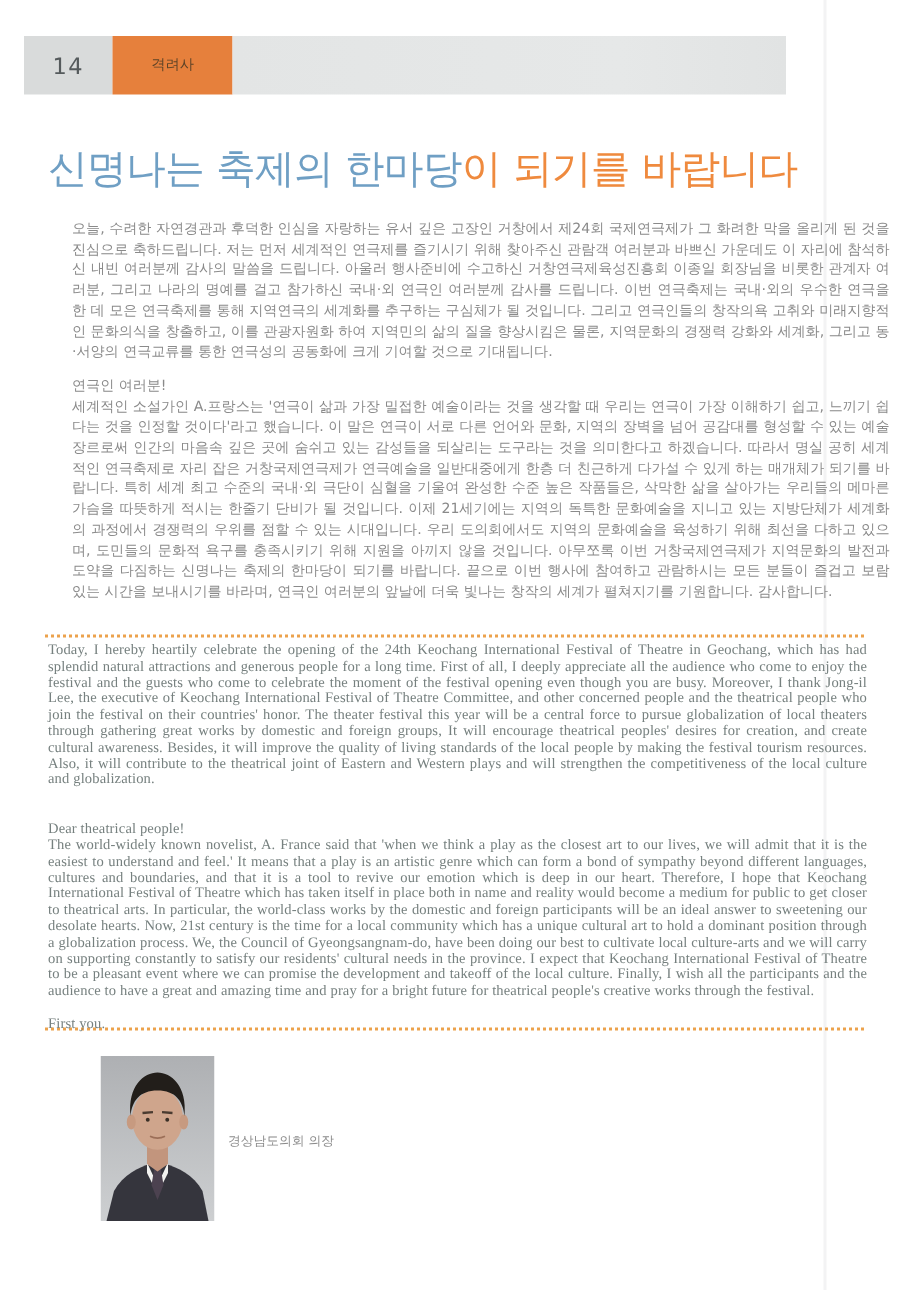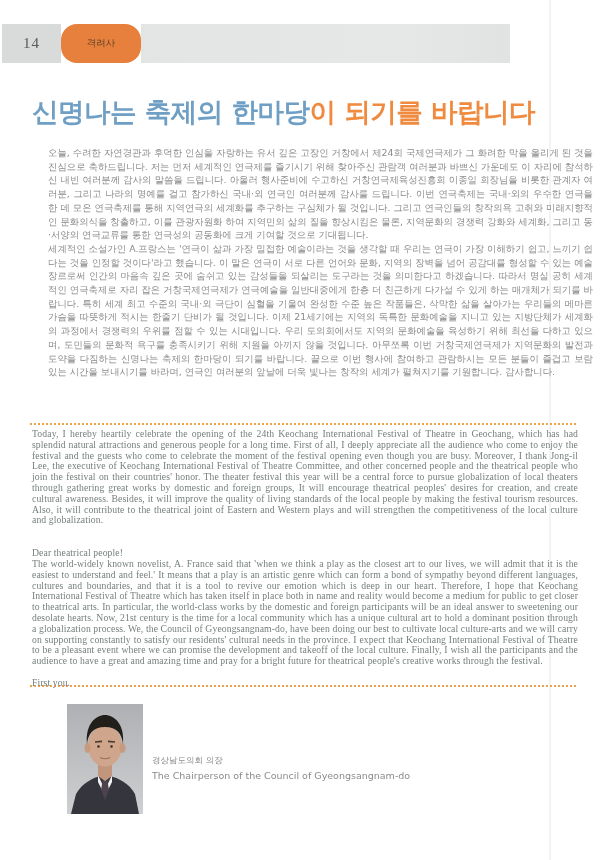--- a/index.html
+++ b/index.html
@@ -5,34 +5,34 @@
   html,body { margin:0; padding:0; background:#ffffff; }
   .page {
     position:relative; width:608px; height:860px; background:#ffffff;
     overflow:hidden; font-family:"DejaVu Sans","Liberation Sans",sans-serif;
   }
   
   .scan-line { position:absolute; left:549px; top:0; width:2px; height:100%;
     background:rgba(170,172,174,0.14); }
 
   
-  .header-band { position:absolute; left:2px; top:24px; width:508px; height:39px;
-    display:flex; align-items:stretch;font-family:Liberation Serif, serif; }
+  .header-band { position:absolute; left:16px; top:24px; width:508px; height:39px;
+    display:flex; align-items:stretch; }
   .hdr-num { width:59px; background:#d9dbdb; display:flex; align-items:center;
     justify-content:center; font-size:15px; color:#555a5c; letter-spacing:1px; }
   .hdr-kr { width:80px; background:#e6803c; display:flex; align-items:center;
-    justify-content:center; font-size:9.5px; color:#5e4327;border-radius:16px; }
+    justify-content:center; font-size:9.5px; color:#5e4327; }
   .hdr-en { width:184px; background:#f3b950; display:flex; align-items:center;
     justify-content:center; font-size:11px; color:#eeece7; letter-spacing:0.4px; }
   .hdr-rest { flex:1; background:#e3e5e5;
     background:linear-gradient(90deg,#e3e5e5 0%,#e6e8e8 70%,#e1e3e3 100%); }
 
   
   .page-title { position:absolute; left:32px; top:94px; width:560px;
-    font-size:26.5px; font-weight:700; letter-spacing:-0.5px; white-space:nowrap; }
+    font-size:26.5px; font-weight:400; letter-spacing:-0.5px; white-space:nowrap; }
   .title-blue   { color:#6f9fc4; }
   .title-orange { color:#ef8a3e; }
 
   
   .kr-body { position:absolute; left:48px; top:146px; width:545px;
     font-size:9.4px; line-height:13.7px; color:#8a8a8a; text-align:justify; }
   .kr-body .salutation { margin-top:9px; }
   .kr-date { margin-top:17px; }
 
   
@@ -70,20 +70,21 @@
     <div class="hdr-kr">격려사</div>
     <div class="hdr-rest"></div>
   </div>
 
   <div class="page-title">
     <span class="title-blue">신명나는 축제의 한마당</span><span class="title-orange">이 되기를 바랍니다</span>
   </div>
 
   <div class="kr-body">
     <div>오늘, 수려한 자연경관과 후덕한 인심을 자랑하는 유서 깊은 고장인 거창에서 제24회 국제연극제가 그 화려한 막을 올리게 된 것을 진심으로 축하드립니다. 저는 먼저 세계적인 연극제를 즐기시기 위해 찾아주신 관람객 여러분과 바쁘신 가운데도 이 자리에 참석하신 내빈 여러분께 감사의 말씀을 드립니다. 아울러 행사준비에 수고하신 거창연극제육성진흥회 이종일 회장님을 비롯한 관계자 여러분, 그리고 나라의 명예를 걸고 참가하신 국내·외 연극인 여러분께 감사를 드립니다. 이번 연극축제는 국내·외의 우수한 연극을 한 데 모은 연극축제를 통해 지역연극의 세계화를 추구하는 구심체가 될 것입니다. 그리고 연극인들의 창작의욕 고취와 미래지향적인 문화의식을 창출하고, 이를 관광자원화 하여 지역민의 삶의 질을 향상시킴은 물론, 지역문화의 경쟁력 강화와 세계화, 그리고 동·서양의 연극교류를 통한 연극성의 공동화에 크게 기여할 것으로 기대됩니다.</div>
+    <div class="salutation">연극인 여러분!</div>
     <div>세계적인 소설가인 A.프랑스는 '연극이 삶과 가장 밀접한 예술이라는 것을 생각할 때 우리는 연극이 가장 이해하기 쉽고, 느끼기 쉽다는 것을 인정할 것이다'라고 했습니다. 이 말은 연극이 서로 다른 언어와 문화, 지역의 장벽을 넘어 공감대를 형성할 수 있는 예술 장르로써 인간의 마음속 깊은 곳에 숨쉬고 있는 감성들을 되살리는 도구라는 것을 의미한다고 하겠습니다. 따라서 명실 공히 세계적인 연극축제로 자리 잡은 거창국제연극제가 연극예술을 일반대중에게 한층 더 친근하게 다가설 수 있게 하는 매개체가 되기를 바랍니다. 특히 세계 최고 수준의 국내·외 극단이 심혈을 기울여 완성한 수준 높은 작품들은, 삭막한 삶을 살아가는 우리들의 메마른 가슴을 따뜻하게 적시는 한줄기 단비가 될 것입니다. 이제 21세기에는 지역의 독특한 문화예술을 지니고 있는 지방단체가 세계화의 과정에서 경쟁력의 우위를 점할 수 있는 시대입니다. 우리 도의회에서도 지역의 문화예술을 육성하기 위해 최선을 다하고 있으며, 도민들의 문화적 욕구를 충족시키기 위해 지원을 아끼지 않을 것입니다. 아무쪼록 이번 거창국제연극제가 지역문화의 발전과 도약을 다짐하는 신명나는 축제의 한마당이 되기를 바랍니다. 끝으로 이번 행사에 참여하고 관람하시는 모든 분들이 즐겁고 보람 있는 시간을 보내시기를 바라며, 연극인 여러분의 앞날에 더욱 빛나는 창작의 세계가 펼쳐지기를 기원합니다. 감사합니다.</div>
   </div>
 
   <div class="divider top"></div>
   <div class="divider bottom"></div>
 
   <div class="en-body">
     <div>Today, I hereby heartily celebrate the opening of the 24th Keochang International Festival of Theatre in Geochang, which has had splendid natural attractions and generous people for a long time. First of all, I deeply appreciate all the audience who come to enjoy the festival and the guests who come to celebrate the moment of the festival opening even though you are busy. Moreover, I thank Jong-il Lee, the executive of Keochang International Festival of Theatre Committee, and other concerned people and the theatrical people who join the festival on their countries' honor. The theater festival this year will be a central force to pursue globalization of local theaters through gathering great works by domestic and foreign groups, It will encourage theatrical peoples' desires for creation, and create cultural awareness. Besides, it will improve the quality of living standards of the local people by making the festival tourism resources. Also, it will contribute to the theatrical joint of Eastern and Western plays and will strengthen the competitiveness of the local culture and globalization.</div>
     <div class="salutation">Dear theatrical people!</div>
     <div>The world-widely known novelist, A. France said that 'when we think a play as the closest art to our lives, we will admit that it is the easiest to understand and feel.' It means that a play is an artistic genre which can form a bond of sympathy beyond different languages, cultures and boundaries, and that it is a tool to revive our emotion which is deep in our heart. Therefore, I hope that Keochang International Festival of Theatre which has taken itself in place both in name and reality would become a medium for public to get closer to theatrical arts. In particular, the world-class works by the domestic and foreign participants will be an ideal answer to sweetening our desolate hearts. Now, 21st century is the time for a local community which has a unique cultural art to hold a dominant position through a globalization process. We, the Council of Gyeongsangnam-do, have been doing our best to cultivate local culture-arts and we will carry on supporting constantly to satisfy our residents' cultural needs in the province. I expect that Keochang International Festival of Theatre to be a pleasant event where we can promise the development and takeoff of the local culture. Finally, I wish all the participants and the audience to have a great and amazing time and pray for a bright future for theatrical people's creative works through the festival.</div>
@@ -114,16 +115,15 @@
     <path d="M20,40 C18,20 29,11 38,11 C47,11 58,20 56,40 C55,30 50,23 38,23 C26,23 21,30 20,40 Z" fill="#221e1a"></path>
 
     <path d="M28,38 L35,37.4 M41,37.4 L48,38" stroke="#4a3b30" stroke-width="1.6" fill="none"></path>
     <circle cx="31.5" cy="42.5" r="1.3" fill="#3a2f26"></circle>
     <circle cx="44.5" cy="42.5" r="1.3" fill="#3a2f26"></circle>
     <path d="M33,53.5 C36,55 40,55 43,53.5" stroke="#9c6f58" stroke-width="1.2" fill="none"></path>
   </svg>
 
   <div class="sig-text">
     <div class="sig-title-kr">경상남도의회 의장</div>
-    <div class="sig-title-en">The Chairperson of the Council of Gyeongsangnam-do</div>
   </div>
 
 </div>
 
 </body></html>

